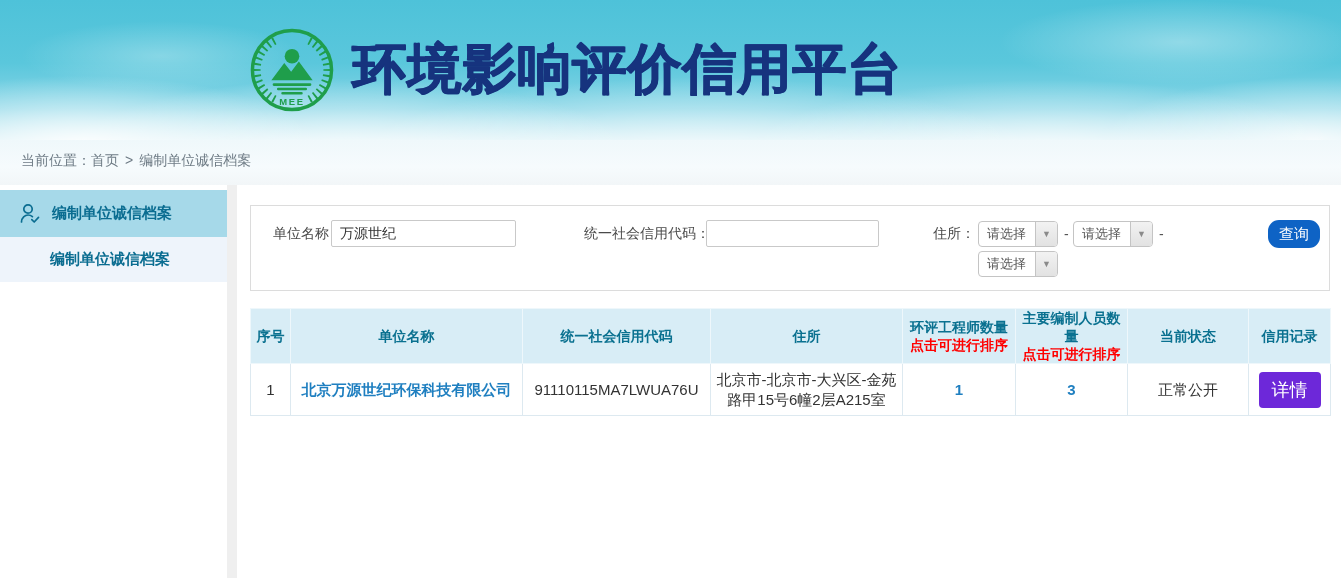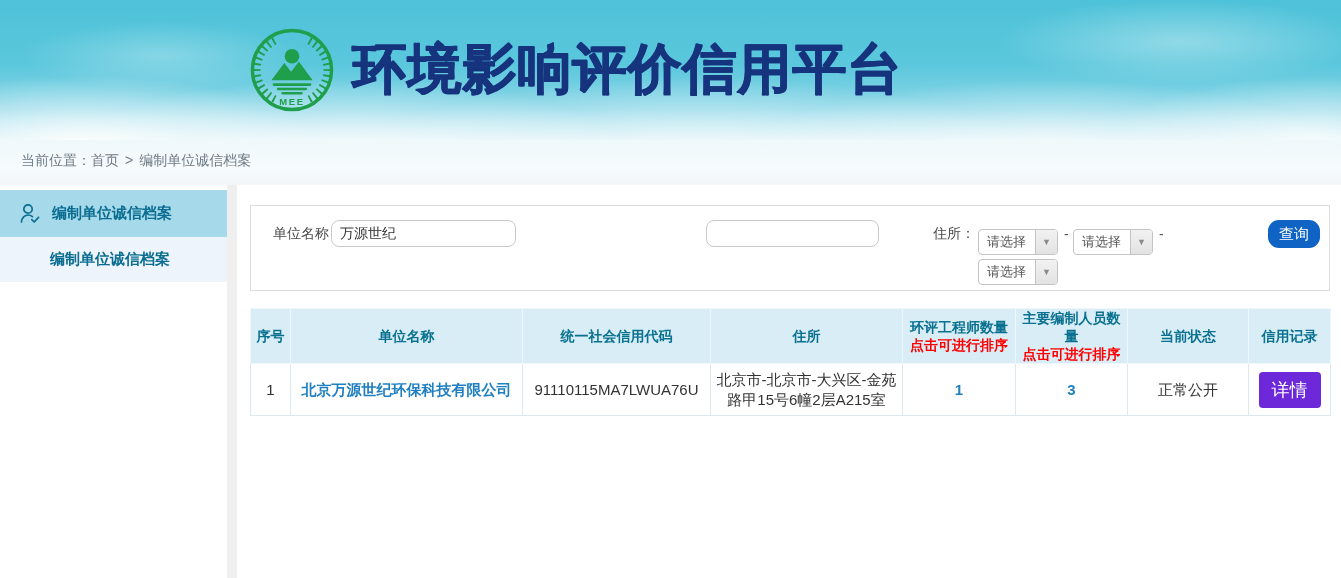--- a/index.html
+++ b/index.html
@@ -39,24 +39,24 @@
   .side-item.sub { height:45px; background:#eef4fb; padding-left:50px; }
   .side-item .ic { width:24px; height:24px; margin-right:10px; flex:0 0 auto; }
 
   .main-panel { position:absolute; left:237px; top:0; width:1104px; height:393px; background:#ffffff; }
 
   
   .search-box { position:absolute; left:13px; top:20px; width:1080px; height:86px;
     border:1px solid #dcdcdc; background:#fff; }
   .search-box .lbl { position:absolute; font-size:14px; color:#4a4a4a; line-height:27px; }
   .search-box input[type=text] { position:absolute; height:27px; border:1px solid #c9c9c9;
-    border-radius:8px; padding:0 8px; font-size:14px; color:#333; outline:none;
+    border-radius:2px; padding:0 8px; font-size:14px; color:#333; outline:none;
     font-family:"Liberation Sans","DejaVu Sans",sans-serif; }
   .dd { position:absolute; width:80px; height:26px; display:flex; border:1px solid #c4c4c4;
-    border-radius:4px; overflow:hidden; background:#fff; cursor:pointer;margin-top:8px; }
+    border-radius:4px; overflow:hidden; background:#fff; cursor:pointer; }
   .dd .dd-text { flex:1; font-size:13px; color:#555; line-height:24px; padding-left:8px; }
   .dd .dd-btn { width:22px; background:linear-gradient(#f2f2f2,#e2e2e2);
     border-left:1px solid #c4c4c4; display:flex; align-items:center; justify-content:center;
     color:#8a8a8a; font-size:9px; }
   .dash { position:absolute; font-size:14px; color:#555; line-height:27px; }
   .query-btn { position:absolute; left:1017px; top:14px; width:52px; height:28px;
     background:#0e63c5; color:#fff; font-size:15px; border:none; border-radius:11px;
     cursor:pointer; font-family:"Liberation Sans","DejaVu Sans",sans-serif; }
 
   
@@ -109,20 +109,21 @@
     <div class="side-item sub">
       <span>编制单位诚信档案</span>
     </div>
   </div>
 
   <div class="main-panel">
 
     <div class="search-box">
       <span class="lbl" style="left:22px; top:14px;">单位名称：</span>
       <input type="text" style="left: 80px; top: 14px; width: 185px;" value="万源世纪">
+      <span class="lbl" style="left:333px; top:14px;">统一社会信用代码：</span>
       <input type="text" style="left: 455px; top: 14px; width: 173px;" value="">
       <span class="lbl" style="left:682px; top:14px;">住所：</span>
 
       <div class="dd" style="left:727px; top:15px;">
         <span class="dd-text">请选择</span>
         <span class="dd-btn">▼</span>
       </div>
       <span class="dash" style="left:813px; top:15px;">-</span>
       <div class="dd" style="left:822px; top:15px;">
         <span class="dd-text">请选择</span>

